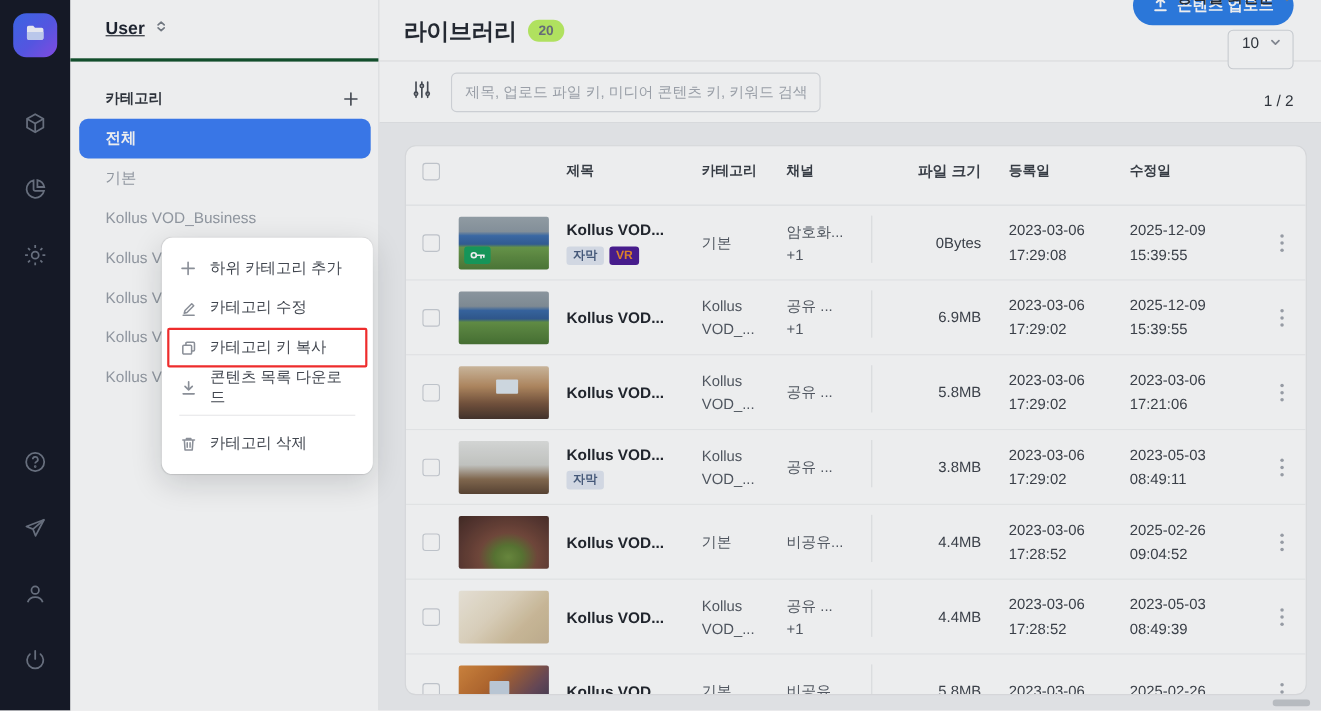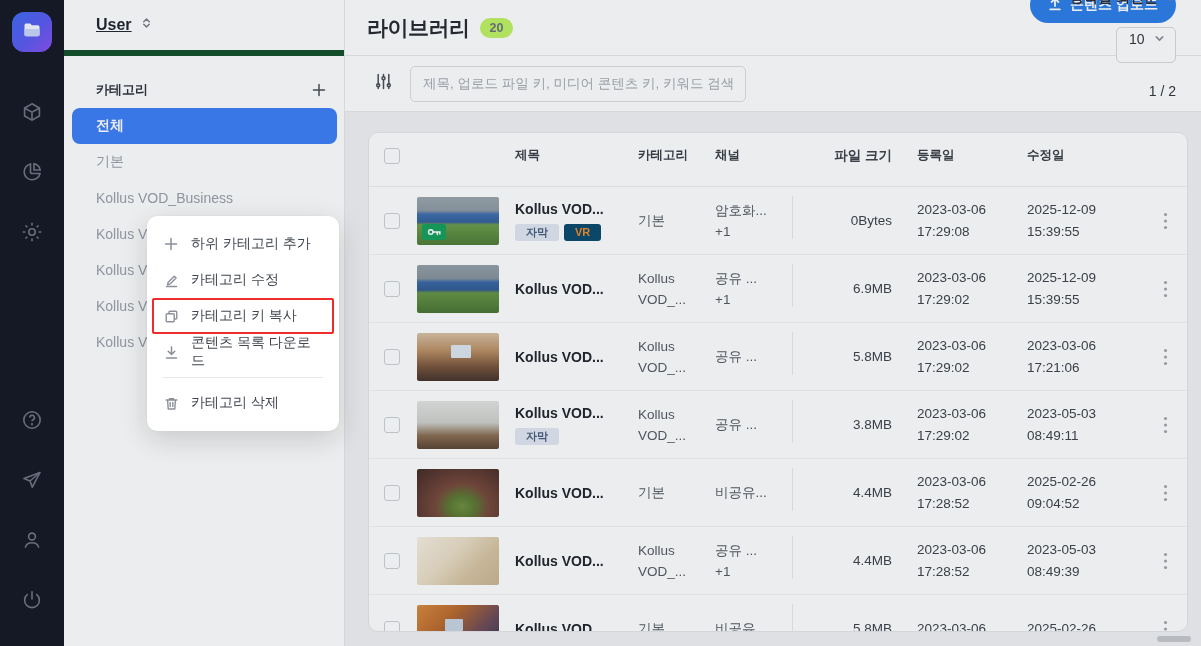--- a/index.html
+++ b/index.html
@@ -12,21 +12,21 @@
 
   
   .rail { width:64px; background:#161A26; display:flex; flex-direction:column; align-items:center; padding:12px 0 16px; flex-shrink:0; }
   .app-tile { width:40px; height:40px; border-radius:12px; background:linear-gradient(135deg,#3E6BF2 0%,#5B5BF0 55%,#8B4FF0 100%); display:flex; align-items:center; justify-content:center; margin-bottom:30px; }
   .rail-ic { width:24px; height:24px; display:flex; align-items:center; justify-content:center; margin:18px 0; color:#6B7280; }
   .rail-bottom { margin-top:auto; display:flex; flex-direction:column; align-items:center; }
   .rail-ic svg { stroke:#6F7685; }
 
   
   .sidepanel { width:281px; background:#FFFFFF; border-right:1px solid #E7E8EA; flex-shrink:0; display:flex; flex-direction:column; }
-  .workspace { height:56px; border-bottom:6px solid #14532d; display:flex; align-items:center; padding-left:32px; gap:8px;text-decoration:underline; }
+  .workspace { height:56px; border-bottom:3px solid #14532d; display:flex; align-items:center; padding-left:32px; gap:8px;text-decoration:underline; }
   .workspace-label { font-size:16px; font-weight:700; color:#1F2430; }
   .section-row { display:flex; align-items:center; justify-content:space-between; padding:0 15px 0 32px; margin-top:20px; height:28px; }
   .section-title { font-size:13px; font-weight:700; color:#30353D; }
   .icon-btn { background:none; border:none; cursor:pointer; display:flex; align-items:center; justify-content:center; padding:2px; }
   .cat-list { margin-top:4px; }
   .side-item { height:36px; display:flex; align-items:center; padding-left:32px; font-size:14px; color:#9BA1AA; cursor:pointer; }
   .side-item.selected { background:#3D7EF7; color:#FFFFFF; font-weight:600; margin:0 7px 0 8px; padding-left:24px; border-radius:8px; }
 
   
   .main { flex:1; display:flex; flex-direction:column; min-width:0; }
@@ -53,23 +53,23 @@
   .th { font-size:12.5px; font-weight:700; color:#3A3F47; line-height:19px; }
   .th.right { text-align:right; padding-right:25px; }
   .trow { height:68px; border-bottom:1px solid #F1F2F3; position:relative; }
   .cell { min-width:0; }
   .checkbox { width:16px; height:16px; border:1.5px solid #CDD1D7; border-radius:3px; background:#fff; margin-left:15px; cursor:pointer; }
   .thead .checkbox { margin-top:2px; }
   .thumb { width:82px; height:48px; border-radius:2px; position:relative; }
   .key-chip { position:absolute; left:5px; bottom:5px; width:24px; height:16px; border-radius:3px; background:#17A05E; display:flex; align-items:center; justify-content:center; }
   .title-text { font-size:14px; font-weight:700; color:#23272E; white-space:nowrap; overflow:hidden; }
   .badges { display:flex; gap:5px; margin-top:7px; }
-  .badge { font-size:11px; font-weight:700; border-radius:3px; padding:2px 11px; line-height:13px; }
+  .badge { font-size:11px; font-weight:700; border-radius:3px; padding:2px 6px; line-height:13px; }
   .badge.subtitle { background:#E2E8F2; color:#4A5E80; }
-  .badge.vr { background:#0c4a6e; color:#ED8B2B; }
+  .badge.vr { background:#4c1d95; color:#ED8B2B; }
   .cell-text { font-size:13.5px; color:#565C65; line-height:21px; }
   .c-size { text-align:right; padding-right:25px; font-size:13.5px; color:#3F444C; position:relative; height:100%; display:flex; align-items:center; justify-content:flex-end; }
   .c-size::before { content:""; position:absolute; left:0; top:9px; bottom:15px; width:1px; background:#E9EAEC; }
   .thead .c-size::before { display:none; }
   .date-cell { font-size:13.5px; color:#3F444C; line-height:22px; }
   .kebab-btn { background:none; border:none; cursor:pointer; display:flex; margin-left:22px; padding:4px; }
 
   
   .thumb-baseball  { background:linear-gradient(180deg,#9BA6AE 0%,#8E9AA3 28%,#3F6FAE 36%,#35619B 52%,#6D9C4B 58%,#4F7C38 100%); }
   .thumb-baseball2 { background:linear-gradient(180deg,#95A0A8 0%,#87939C 28%,#3A69A6 36%,#325C93 52%,#679547 58%,#4A7534 100%); }

